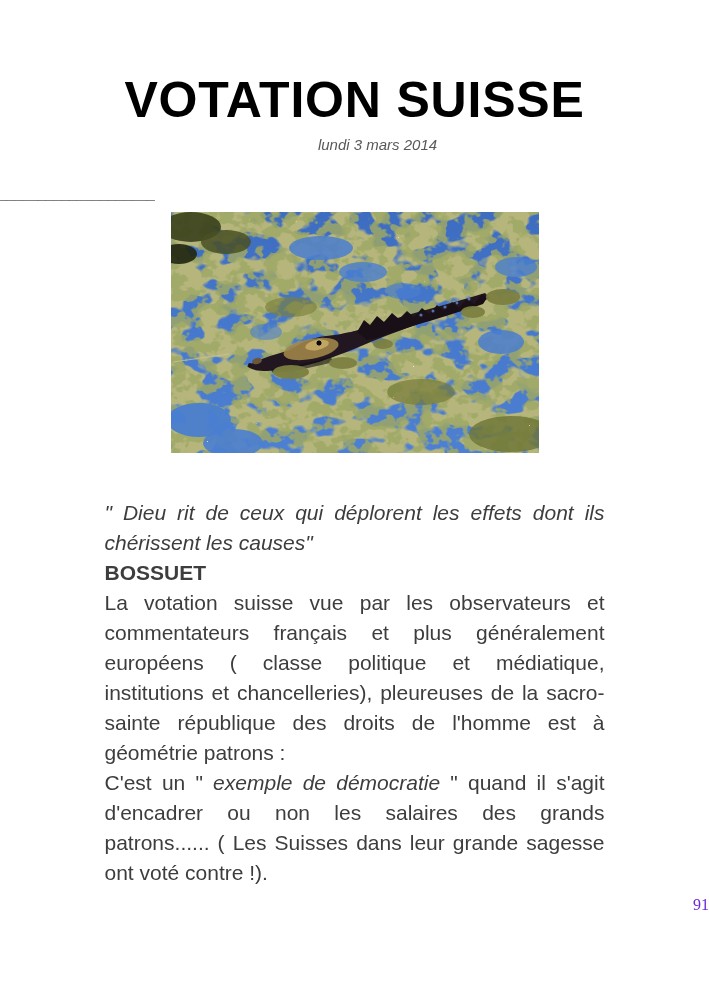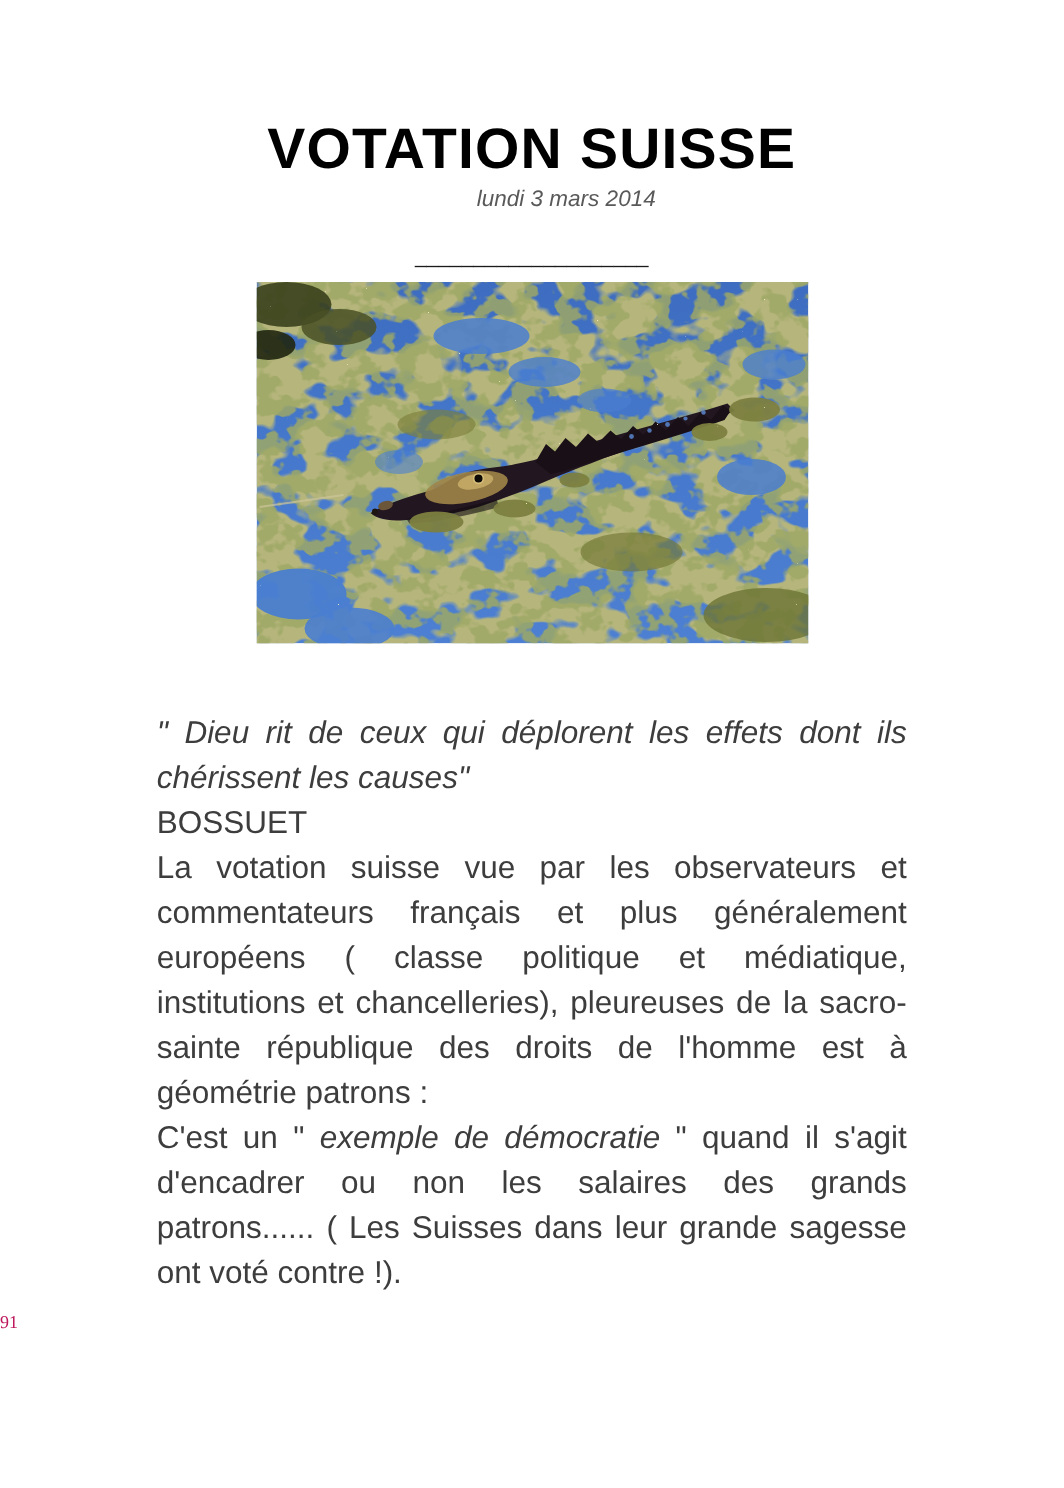--- a/index.html
+++ b/index.html
@@ -10,70 +10,71 @@
   }
   .page {
     position: relative;
     width: 709px; height: 992px;
     background: #ffffff;
   }
   .title {
     margin: 0;
     padding-top: 80px;
     text-align: center;
-    font-size: 38px;
+    font-size: 50px;
     line-height: 40px;
     font-weight: bold;
     letter-spacing: 0.8px;
     color: #000000;
   }
   .date {
-    margin-top: 4px;
+    margin-top: 16px;
     text-align: center;
     font-size: 15px;
     line-height: 18px;
     font-style: italic;
     color: #595959;
     padding-left: 46px;
   }
   .separator {
-    margin-top: 20px;
-    text-align: center;
+    margin-top: 32px;
+    text-align: left;
     font-size: 14px;
     line-height: 16px;
     color: #1a1a1a;
     letter-spacing: 0;
+    font-style: italic;
   }
   figure.photo {
     margin: 10px auto 0;
     width: 368px; height: 241px;
     padding: 0;
     overflow: hidden;
   }
   figure.photo svg { display: block; }
   .body-col {
     width: 500px;
     margin: 45px auto 0;
   }
   .para {
     margin: 0;
     text-align: justify;
     font-size: 21px;
     line-height: 30px;
     color: #3d3d3d;
   }
   .para .i { font-style: italic; }
-  .para .b { font-weight: normal; }
+  .para .b { font-weight: bold; }
   .page-number {
     margin-top: 10px;
-    text-align: left;
+    text-align: right;
     font-family: "Liberation Serif", serif;
-    font-size: 12px;
+    font-size: 16px;
     line-height: 14px;
-    color: #be185d;
+    color: #6d28d9;
   }
 </style>
 </head>
 <body>
 
 <div class="page">
 
   <h1 class="title">VOTATION SUISSE</h1>
 
   <div class="date">lundi 3 mars 2014</div>

